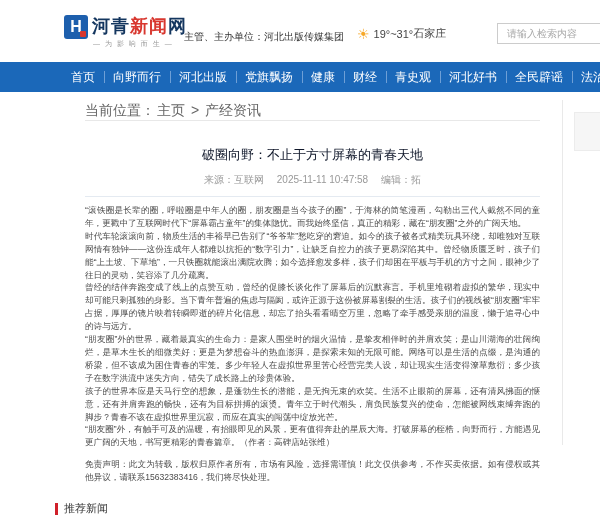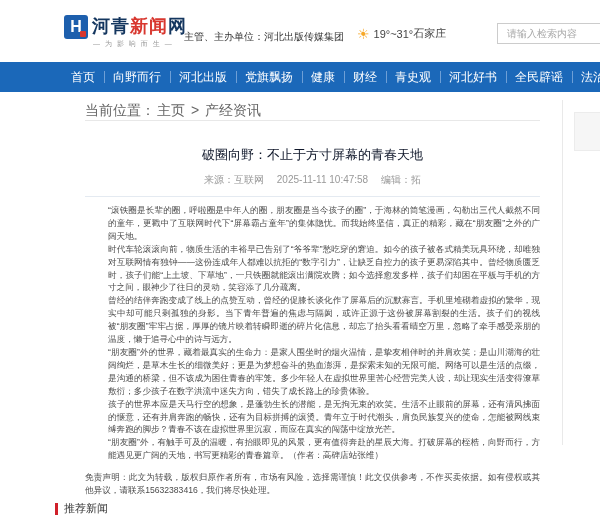--- a/index.html
+++ b/index.html
@@ -37,21 +37,21 @@
   .bc-divider{position:absolute;left:85px;top:120px;width:455px;height:1px;background:#e8e8e8;}
   
   .side-divider{position:absolute;left:562px;top:100px;width:1px;height:345px;background:#e9e9e9;}
   .side-ad{position:absolute;left:574px;top:112px;width:40px;height:39px;background:#f6f6f6;border:1px solid #ececec;box-sizing:border-box;}
   
   .article{position:absolute;left:85px;top:133px;width:455px;}
   .article h1{margin:11px 0 0;font-size:13px;line-height:22px;font-weight:normal;color:#0f172a;text-align:center;}
   .meta{margin-top:7px;text-align:center;font-size:10px;color:#999;}
   .meta span{margin:0 5px;text-align:center;}
   .title-divider{margin-top:9px;height:1px;background:#e4eaf1;}
-  .body-text{margin-top:7px;margin-left:23px;}
+  .body-text{margin-top:7px;}
   .body-text p{margin:0;font-size:8.6px;line-height:12.9px;text-align:justify;color:#4c4c4c;}
   .disclaimer{margin-top:9px;font-size:8.6px;line-height:12.9px;text-align:justify;color:#4c4c4c;}
   
   .recommend{position:absolute;left:55px;top:501px;width:545px;}
   .recommend .head{display:flex;align-items:center;padding-bottom:16px;border-bottom:1px solid #e0e0e0;}
   .rec-bar{width:3px;height:12px;background:#d0202a;margin-right:6px;}
   .rec-title{font-size:11px;color:#333;}
 </style>
 </head>
 <body>

